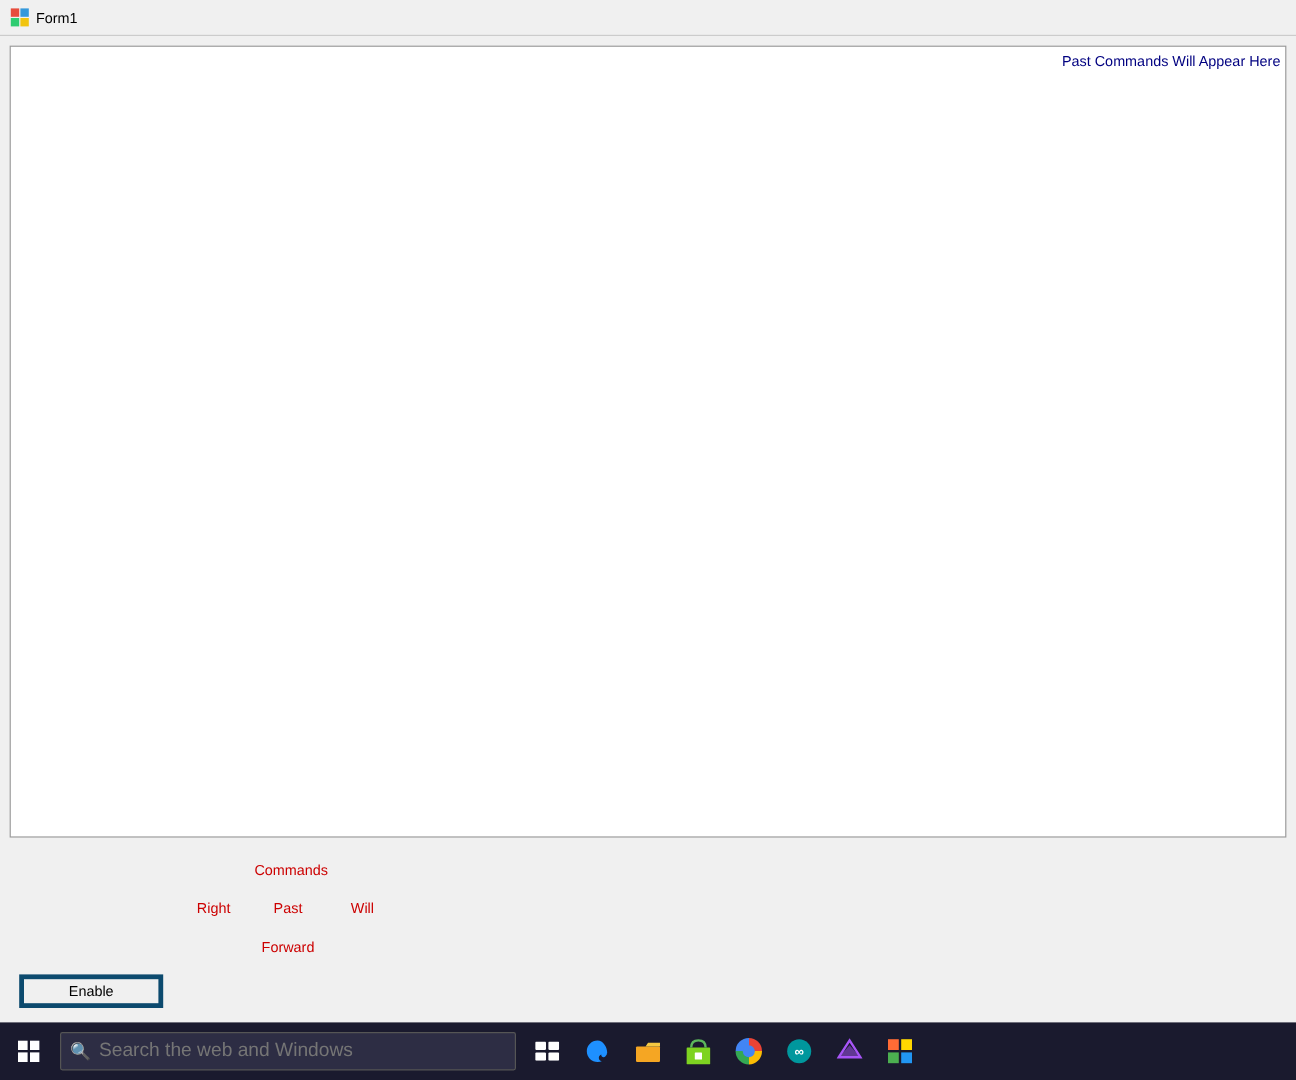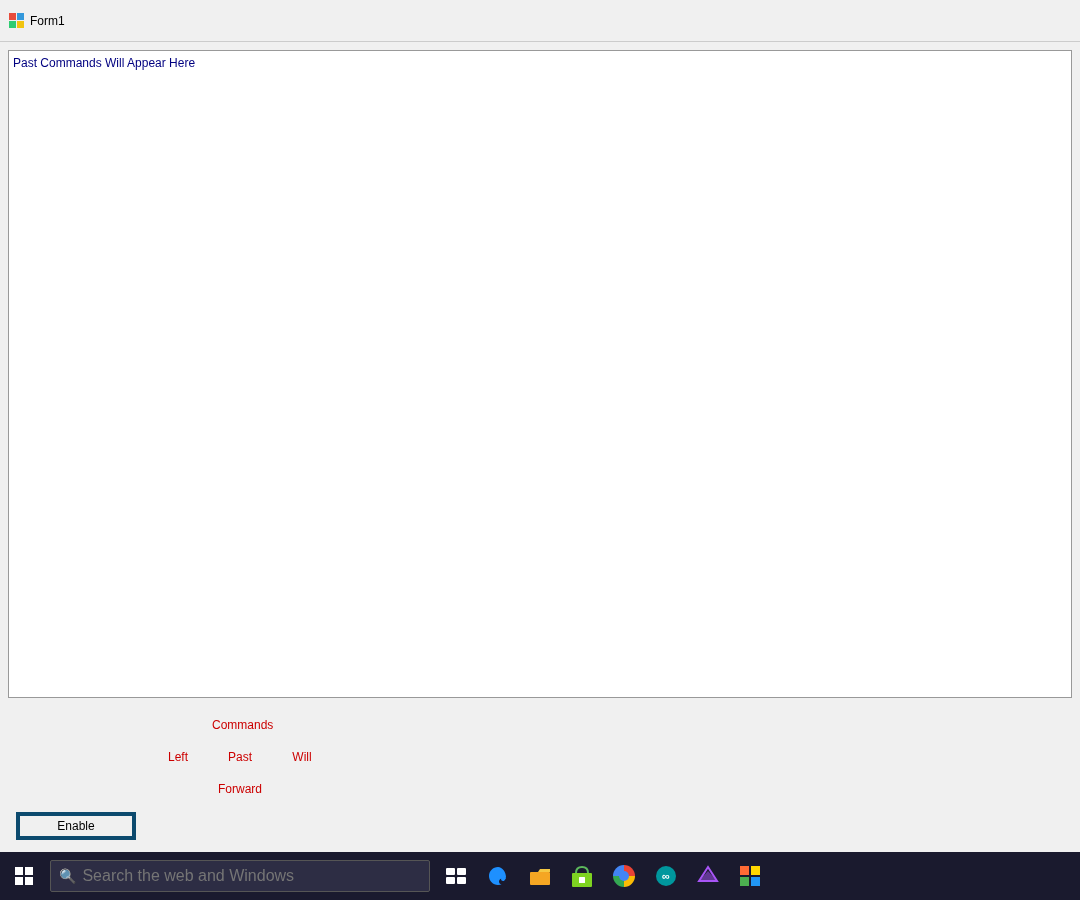--- a/index.html
+++ b/index.html
@@ -15,21 +15,21 @@
       font-family: 'Segoe UI', Tahoma, Geneva, Verdana, sans-serif;
       font-size: 13px;
       overflow: hidden;
       display: flex;
       flex-direction: column;
     }
 
     
     #title-bar {
       background: #f0f0f0;
-      height: 42px;
+      height: 30px;
       display: flex;
       align-items: center;
       padding: 0 8px;
       border-bottom: 1px solid #ccc;
       flex-shrink: 0;
     }
 
     #title-bar .app-icon {
       width: 16px;
       height: 16px;
@@ -54,20 +54,21 @@
 
     
     #commands-box {
       margin: 8px;
       flex: 1;
       background: #ffffff;
       border: 1px solid #999;
       padding: 4px;
       overflow-y: auto;
       max-height: 680px;
+      text-align: right;
     }
 
     #commands-placeholder {
       color: #000080;
       font-size: 12px;
     }
 
     
     #controls-area {
       padding: 4px 8px;
@@ -216,21 +217,21 @@
   </div>
 
   <div id="controls-area">
 
     <div id="direction-buttons">
 
       <span class="dir-btn empty"></span>
       <button class="dir-btn">Commands</button>
       <span class="dir-btn empty"></span>
 
-      <button class="dir-btn">Left</button>
+      <button class="dir-btn">Right</button>
       <button class="dir-btn">Past</button>
       <button class="dir-btn">Will</button>
 
       <span class="dir-btn empty"></span>
       <button class="dir-btn">Forward</button>
       <span class="dir-btn empty"></span>
     </div>
 
     <button id="enable-btn">Enable</button>
   </div>

